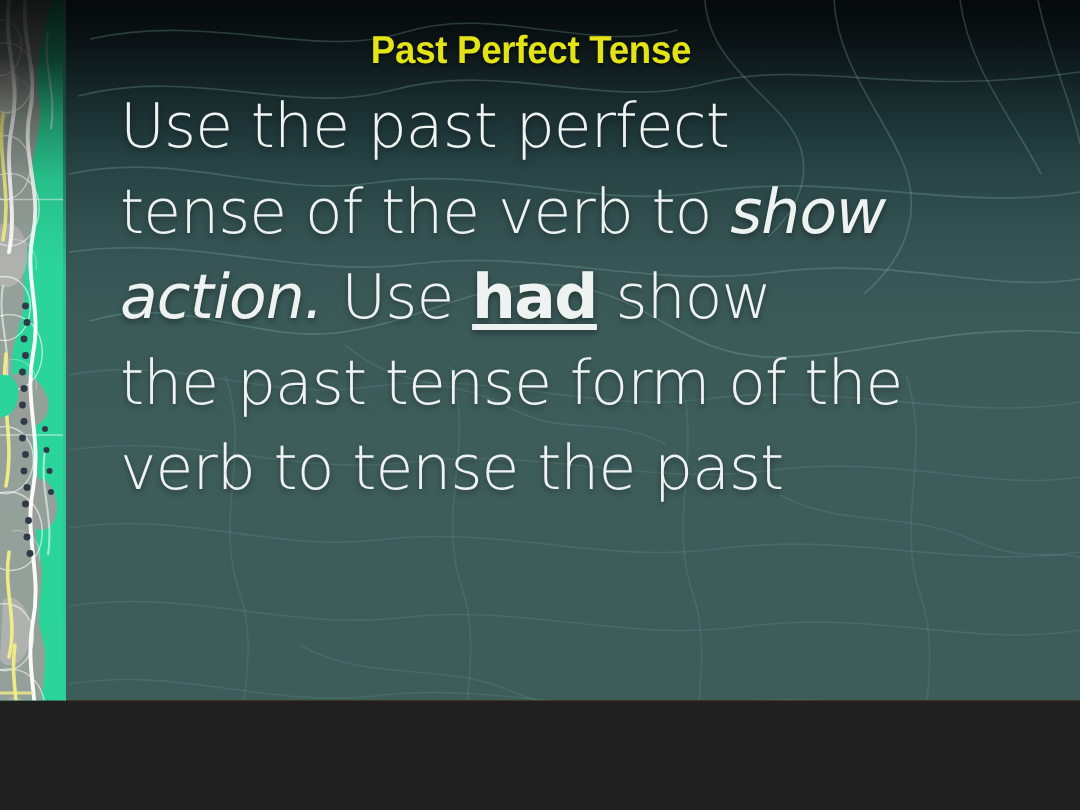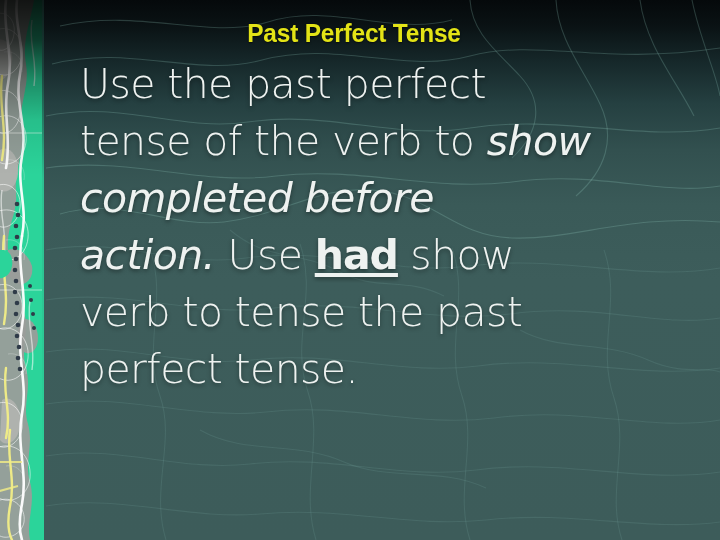--- a/index.html
+++ b/index.html
@@ -3,21 +3,21 @@
 <meta charset="utf-8">
 <style>
   html, body {
     margin: 0;
     padding: 0;
     background: #202020;
   }
   #slide {
     position: relative;
     width: 720px;
-    height: 540px;
+    height: 467px;
     overflow: hidden;
     background: #a16207;
     font-family: "DejaVu Sans", sans-serif;
     -webkit-font-smoothing: antialiased;
   }
 
   
   .bg-base {
     position: absolute;
     inset: 0;
@@ -240,19 +240,18 @@
     </svg>
     <div class="strip-shade"></div>
   </div>
   <div class="strip-edge"></div>
 
   <div class="title">Past Perfect Tense</div>
 
   <div class="body-block">
     <span class="body-line"><span>Use the past perfect</span></span>
     <span class="body-line"><span>tense of the verb to </span><span class="ital">show</span></span>
-    <span class="body-line"><span class="ital">completed before</span></span>
     <span class="body-line"><span class="ital">action.</span><span>  Use </span><span class="bold-ul">had</span><span> show</span></span>
+    <span class="body-line"><span>the past tense form of the</span></span>
     <span class="body-line"><span>verb to tense the past</span></span>
-    <span class="body-line"><span>perfect tense.</span></span>
   </div>
 
 </div>
 
 </body></html>

